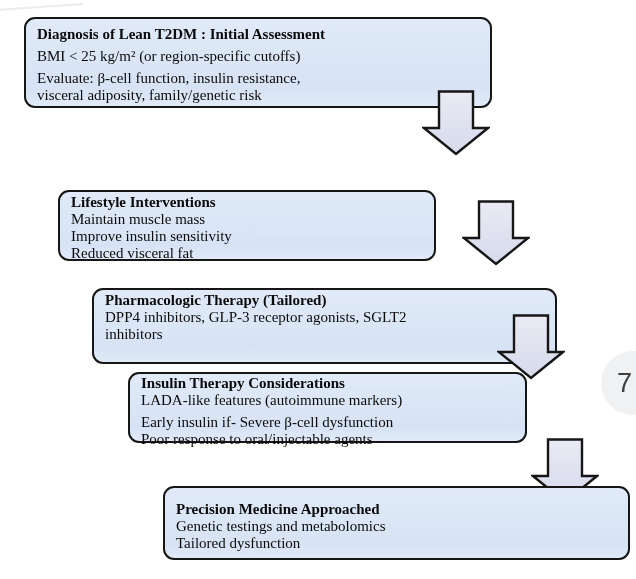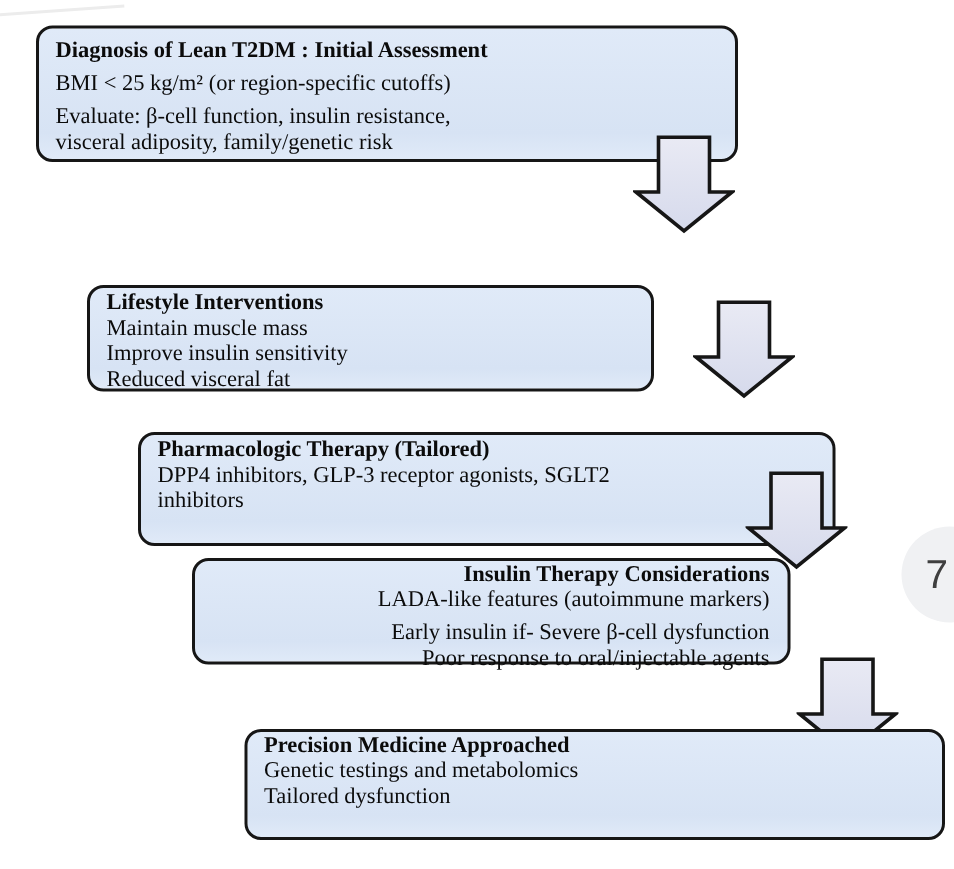--- a/index.html
+++ b/index.html
@@ -28,22 +28,22 @@
       var(--box-fill-top, #e0eaf8) 0%,
       var(--box-fill-bottom, #d7e3f4) 80%,
       var(--box-fill-top, #e0eaf8) 100%);
     padding: 0 12px 0 11px;
     font-size: 15px;
     line-height: 17px;
   }
   .b1 { left: 24px;  top: 17px;  width: 468px; height: 91px; padding-top: 7px; }
   .b2 { left: 58px;  top: 142px; width: 378px; height: 71px; padding-top: 2px; margin-top: 48px; }
   .b3 { left: 92px;  top: 256px; width: 465px; height: 76px; padding-top: 2px; margin-top: 32px; }
-  .b4 { left: 128px; top: 372px; width: 399px; height: 71px; padding-top: 1px; text-align: right; }
-  .b5 { left: 163px; top: 486px; width: 467px; height: 74px; padding-top: 1px; }
+  .b4 { left: 128px; top: 372px; width: 399px; height: 71px; padding-top: 1px; }
+  .b5 { left: 163px; top: 486px; width: 467px; height: 74px; padding-top: 13px; }
   .box-title { font-weight: bold; }
   .para { margin-top: 5px; }
   .flow-arrow { position: absolute; width: 68px; height: 66px; }
   .a1 { left: 422px; top: 90px; }
   .a2 { left: 462px; top: 200px; }
   .a3 { left: 497px; top: 314px; }
   .a4 { left: 531px; top: 438px; }
   .flow-arrow path {
     stroke: var(--box-border, #161616);
     stroke-width: 2.4;

